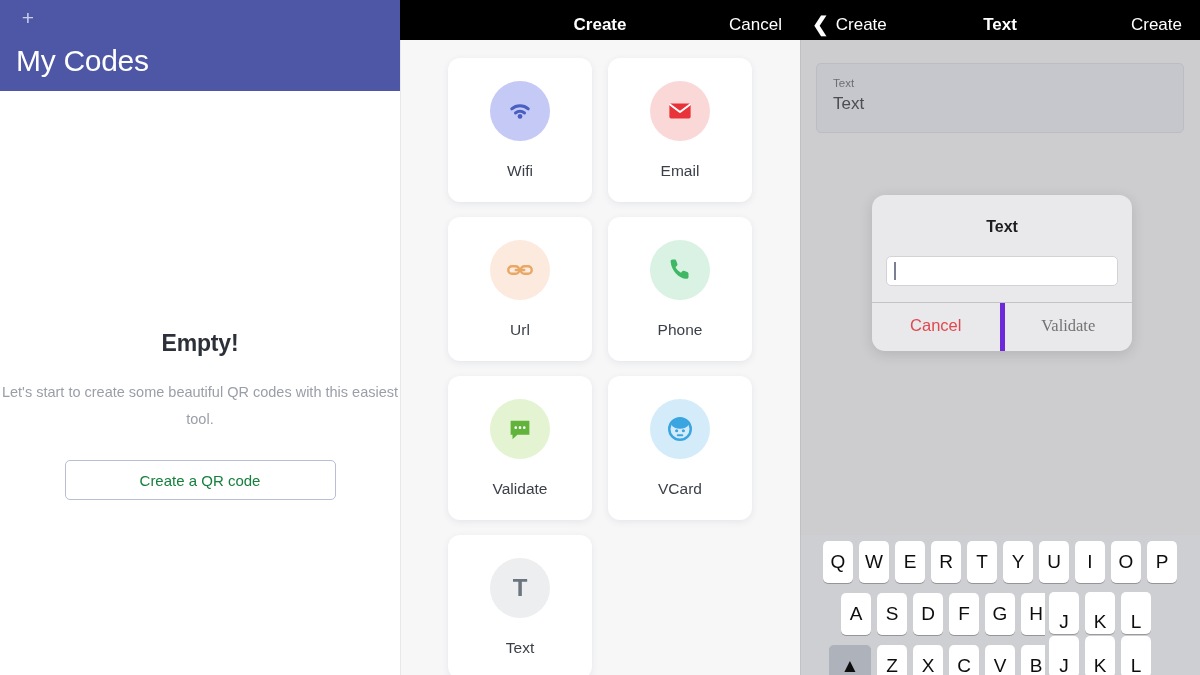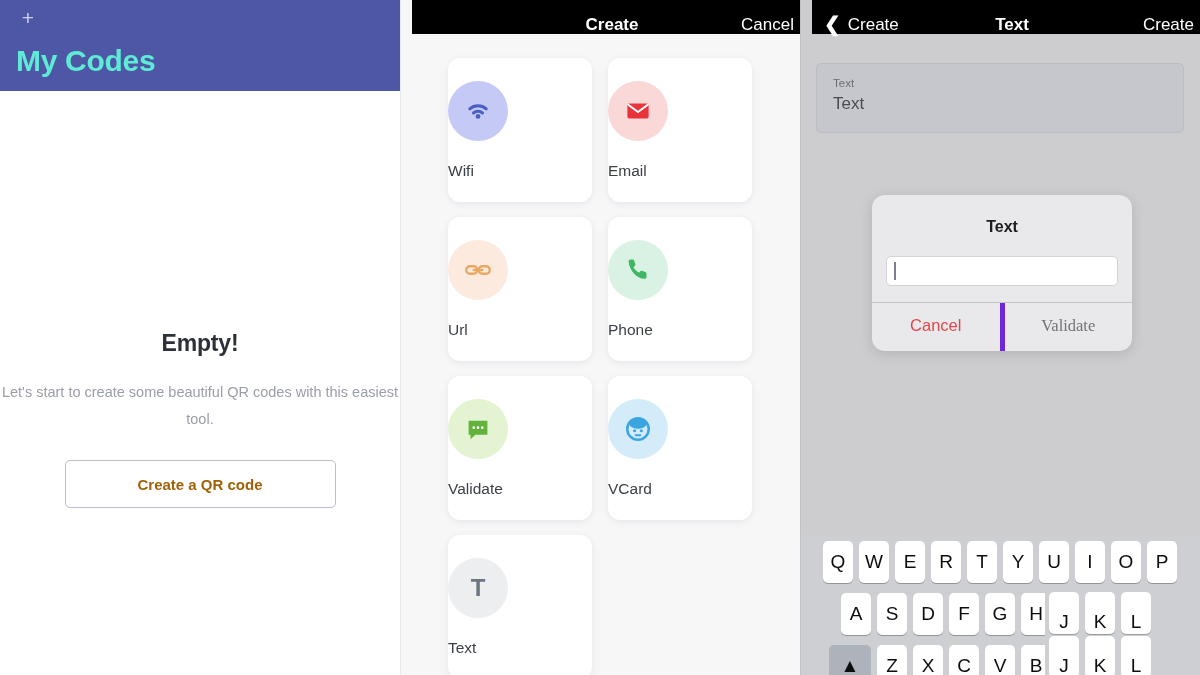--- a/index.html
+++ b/index.html
@@ -23,56 +23,56 @@
     background: #4d57a5;
   }
   .p1-plus {
     position: absolute; left: 18px; top: 8px;
     width: 20px; height: 20px;
     color: #c9cde8; font-size: 21px; line-height: 20px;
     text-align: center; font-weight: 300;
   }
   .p1-title {
     position: absolute; left: 16px; top: 44px;
-    color: #5eead4; font-size: 30px; font-weight: bold;
+    color: #ffffff; font-size: 30px; font-weight: normal;
     letter-spacing: -0.3px;
   }
   .p1-empty-wrap {
     position: absolute; left: 0; top: 330px; width: 400px;
     text-align: center;
   }
   .p1-empty-title {
     font-size: 23px; font-weight: bold; color: #2c3038;
     letter-spacing: -0.2px;
   }
   .p1-empty-sub {
     margin-top: 22px;
     font-size: 14.5px; color: #9a9ea7; line-height: 27px;
   }
   .p1-cta {
     display: block;
     margin: 27px auto 0 auto;
-    width: 271px; height: 48px;
+    width: 271px; height: 40px;
     border: 1px solid #b9bdd6; border-radius: 5px;
-    background: #ffffff; color: #a16207;
-    font-size: 15px; font-weight: bold;
+    background: #ffffff; color: #15803d;
+    font-size: 15px; font-weight: normal;
     font-family: "Liberation Sans", sans-serif;
     cursor: pointer;
   }
 
   
   .panel2 {
     position: relative;
     width: 400px; height: 675px;
     background: #f7f7f8;
     overflow: hidden;
   }
   .navbar {
-    position: absolute; top: 0; left: 12px;
-    width: 400px; height: 34px;
+    position: absolute; top: 0; left: 0;
+    width: 400px; height: 40px;
     background: #000000;
     color: #ffffff;
   }
   .nav-center {
     position: absolute; left: 0; top: 0; width: 400px; height: 50px;
     display: flex; align-items: center; justify-content: center;
     font-size: 17px; font-weight: bold;
   }
   .nav-right {
     position: absolute; right: 18px; top: 0; height: 50px;
@@ -93,21 +93,21 @@
     width: 304px;
     display: grid;
     grid-template-columns: 144px 144px;
     column-gap: 16px; row-gap: 15px;
   }
   .card {
     width: 144px; height: 144px;
     background: #ffffff; border-radius: 12px;
     box-shadow: 0 2px 7px rgba(60,64,90,0.09);
     display: flex; flex-direction: column;
-    justify-content: flex-start;
+    align-items: center; justify-content: flex-start;
     padding-top: 23px;
     cursor: pointer;
   }
   .card-ico {
     width: 60px; height: 60px; border-radius: 50%;
     display: flex; align-items: center; justify-content: center;
   }
   .card-label {
     margin-top: 21px;
     font-size: 15.5px; color: #3a3f48;

